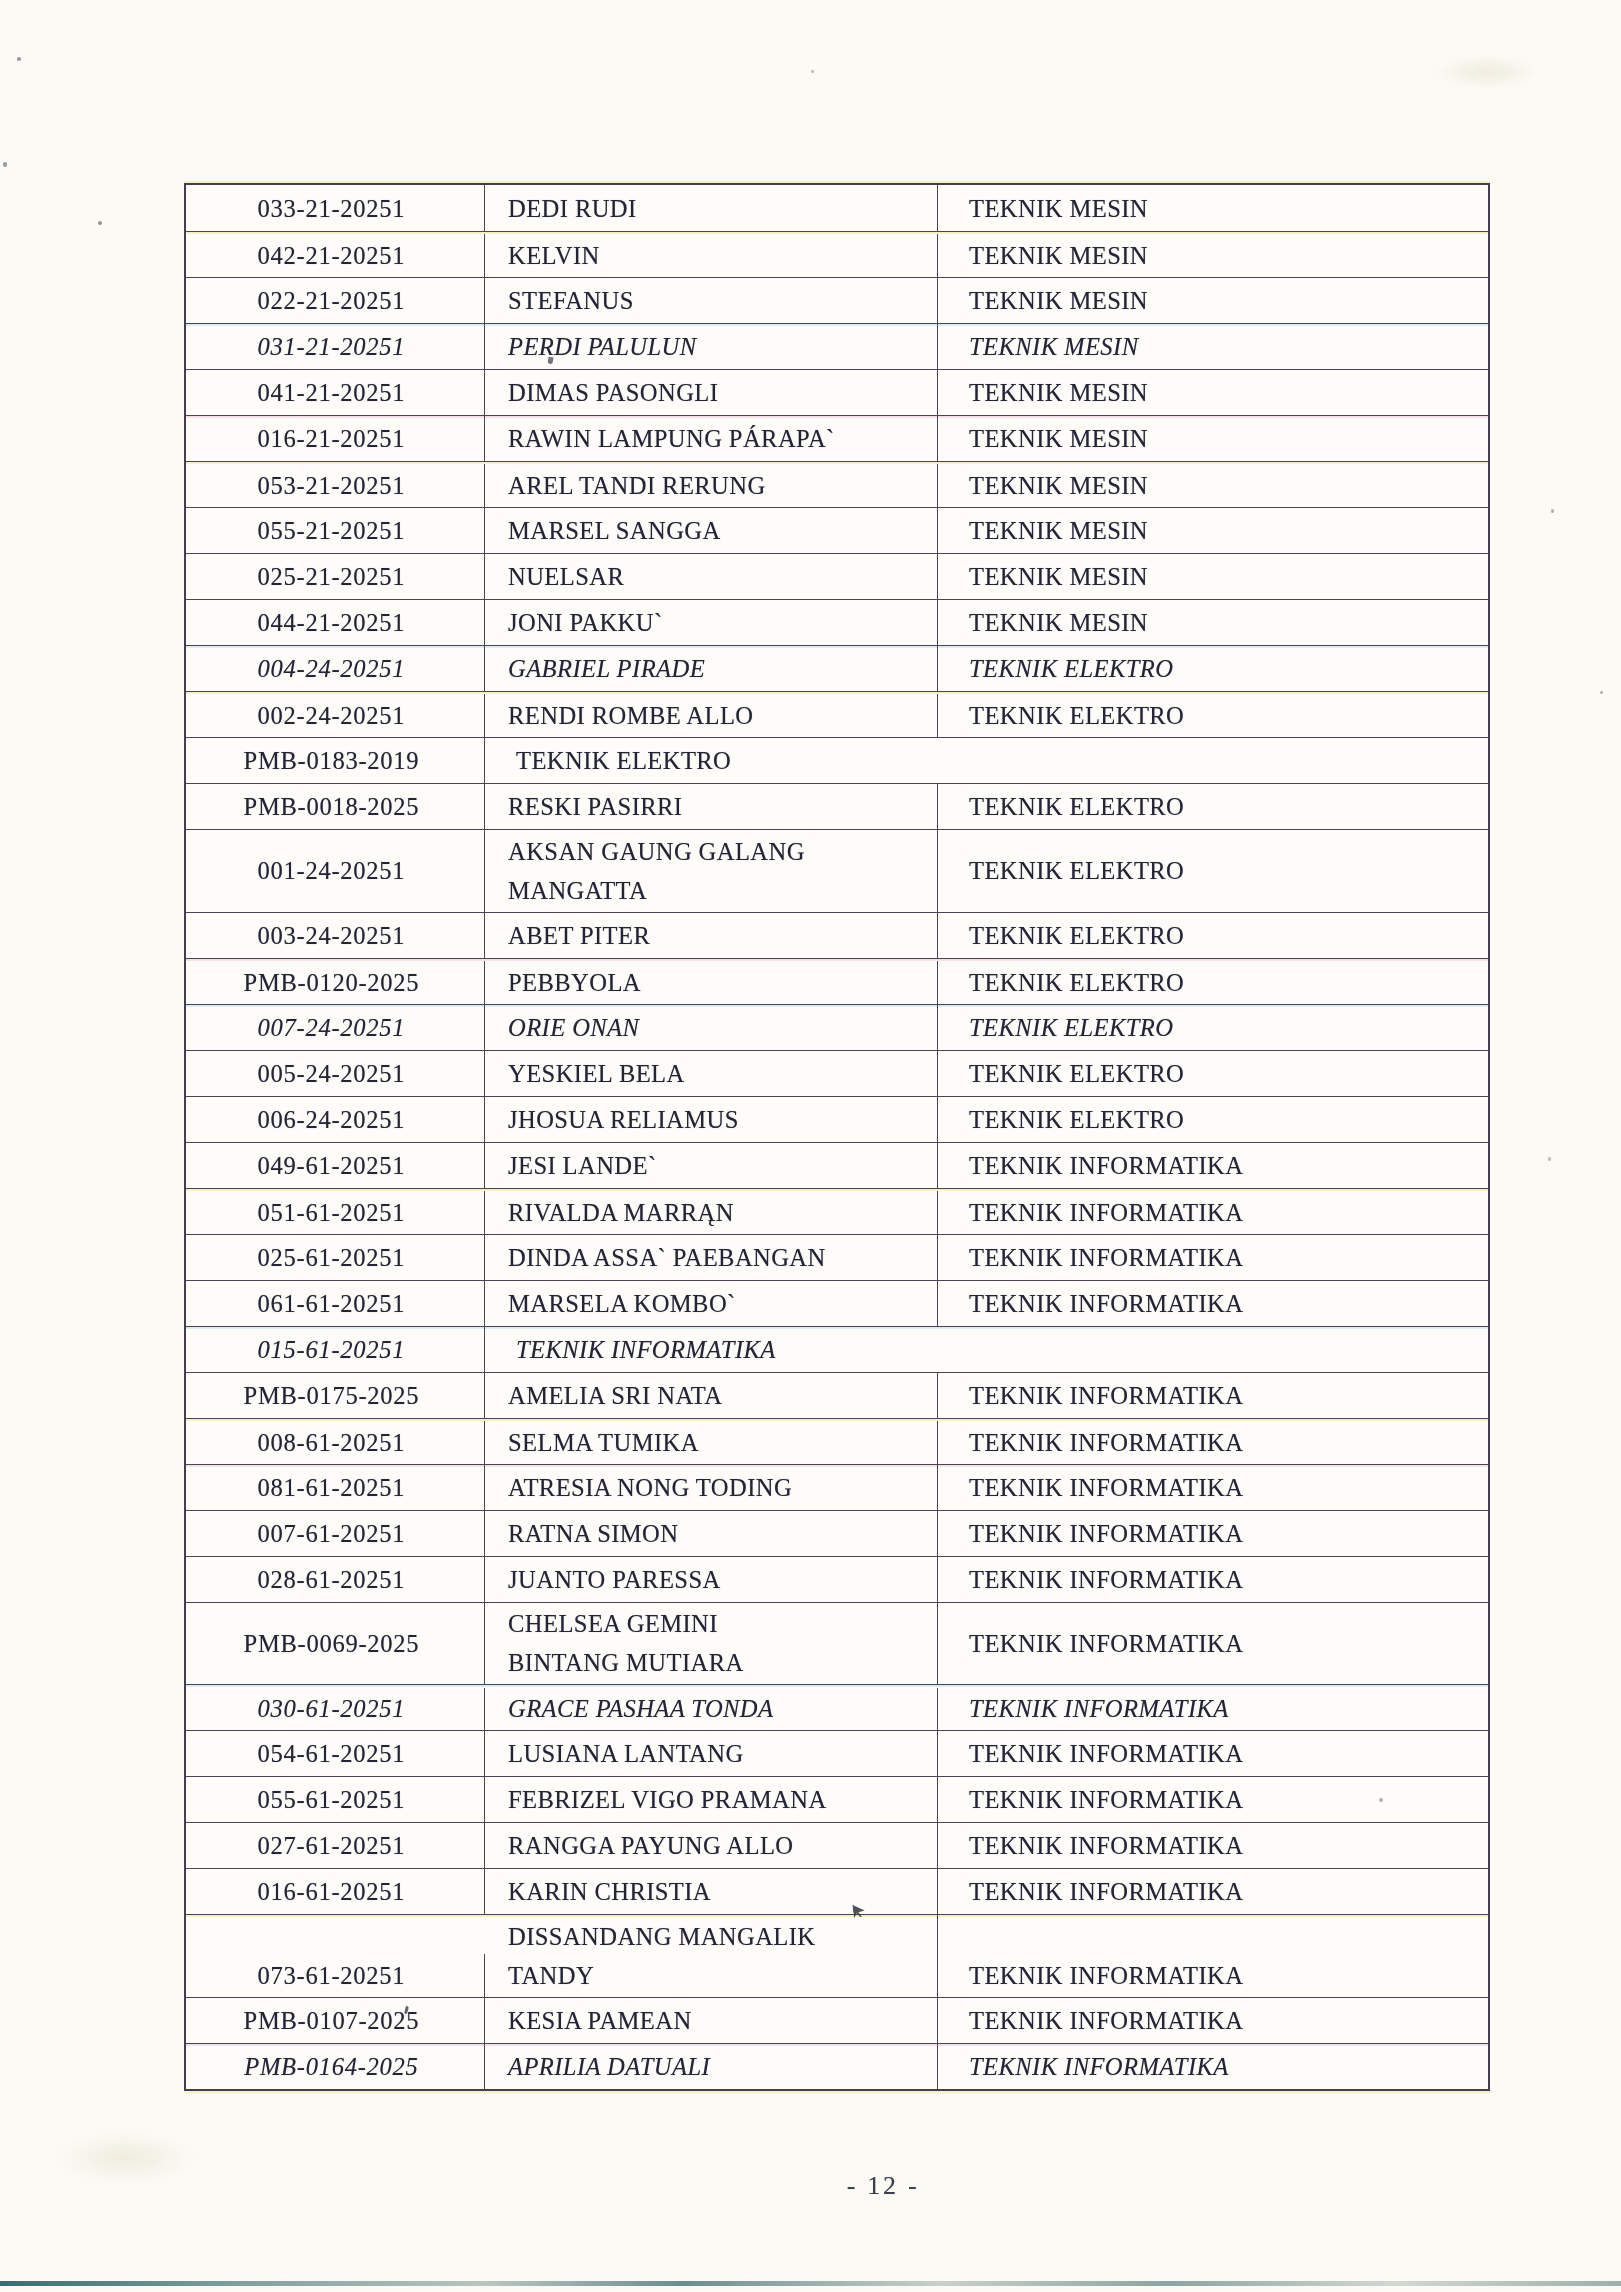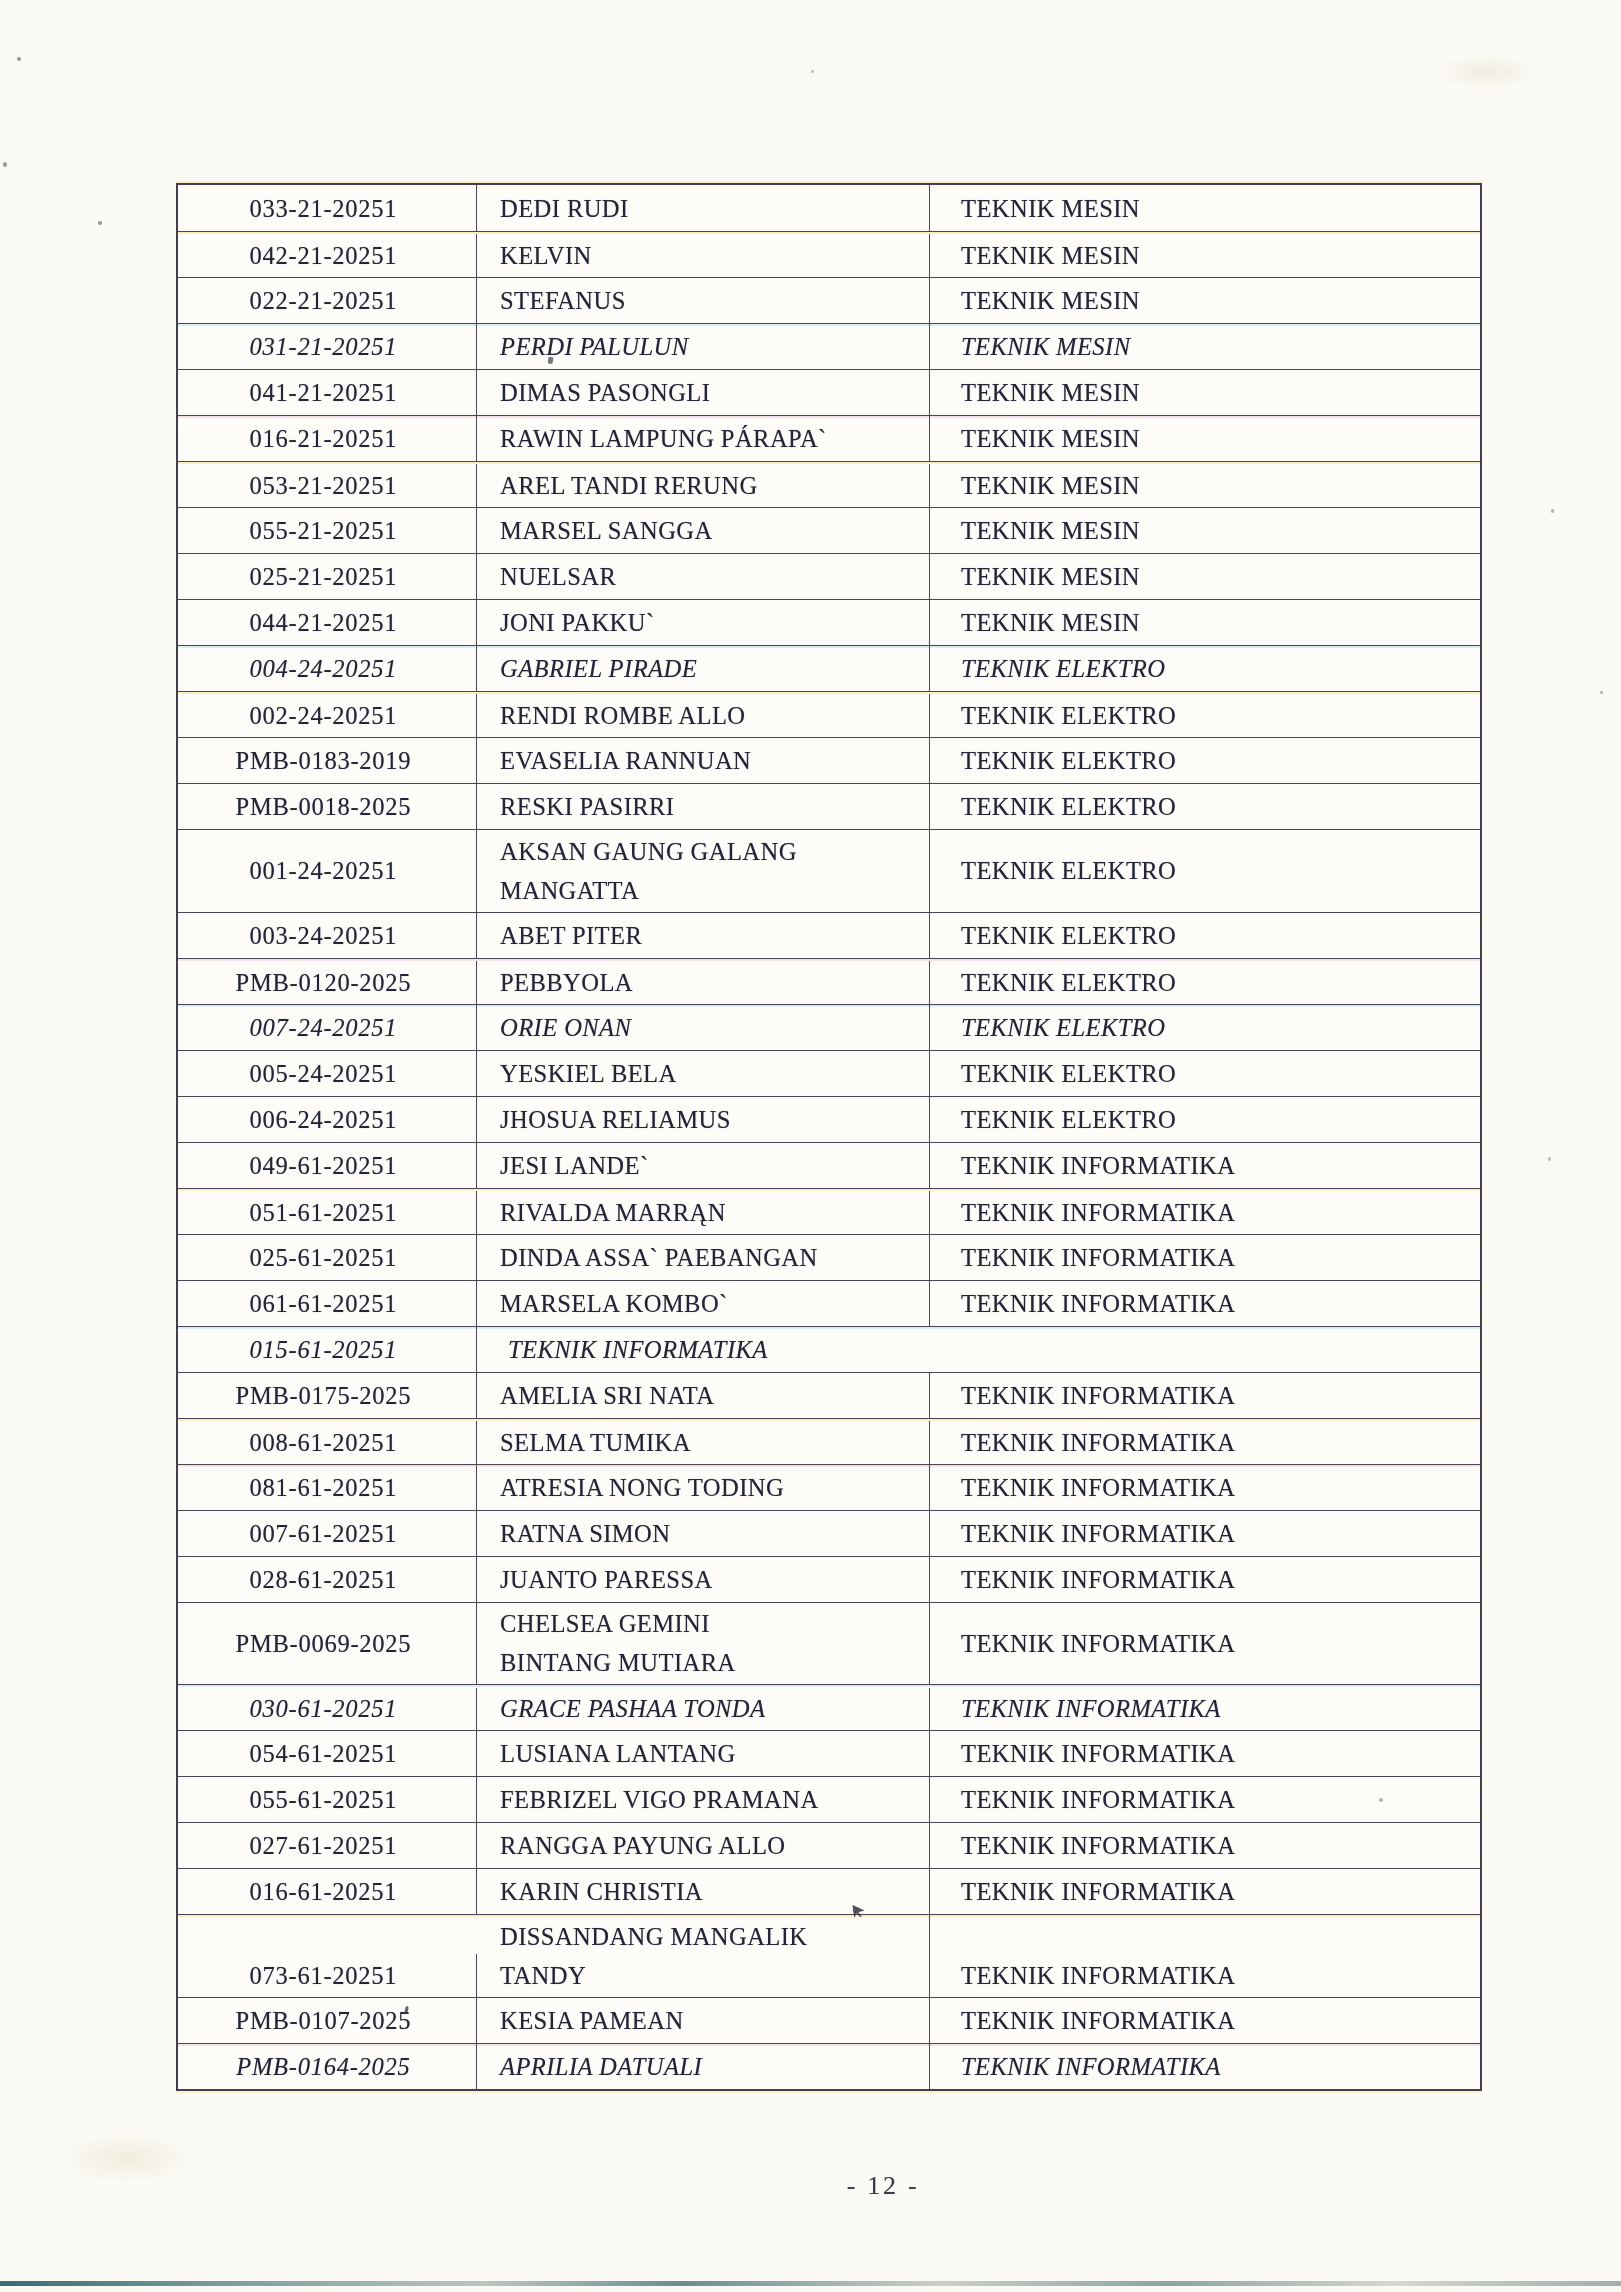--- a/index.html
+++ b/index.html
@@ -6,21 +6,21 @@
   body{
     width:1622px;height:2293px;
     background:#fbfaf5;
     position:relative;
     font-family:"Liberation Serif","DejaVu Serif",serif;
     overflow:hidden;
   }
   .page{position:absolute;inset:0;}
   
   .table-frame{
-    position:absolute;left:176px;top:183px;width:1306px;
+    position:absolute;left:184px;top:183px;width:1306px;
     border:2.7px solid #433e4d;
     box-sizing:border-box;
     background:#fdfcf9;
     box-shadow:0 -1.8px 0 rgba(236,226,120,.40), 0 2.7px 0 rgba(236,226,120,.32);
   }
   .trow{
     display:flex;
     min-height:46px;
     box-sizing:border-box;
     border-top:1.8px solid #4a4454;
@@ -215,23 +215,20 @@
           <span>RENDI ROMBE ALLO</span>
         </div>
         <div class="cell c3">
           <span>TEKNIK ELEKTRO</span>
         </div>
       </div>
       <div class="trow">
         <div class="cell c1">
           <span>PMB-0183-2019</span>
         </div>
-        <div class="cell c2">
-          <span>EVASELIA RANNUAN</span>
-        </div>
         <div class="cell c3">
           <span>TEKNIK ELEKTRO</span>
         </div>
       </div>
       <div class="trow">
         <div class="cell c1">
           <span>PMB-0018-2025</span>
         </div>
         <div class="cell c2">
           <span>RESKI PASIRRI</span>

